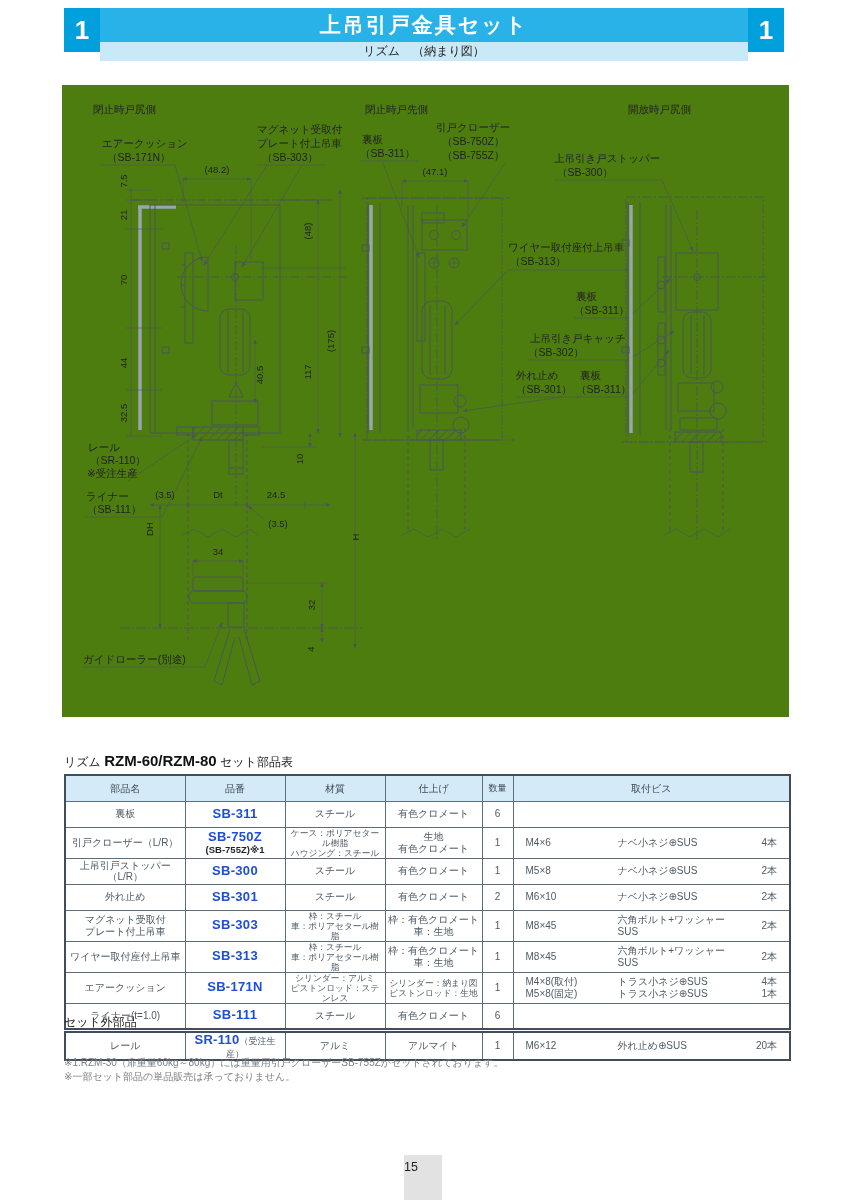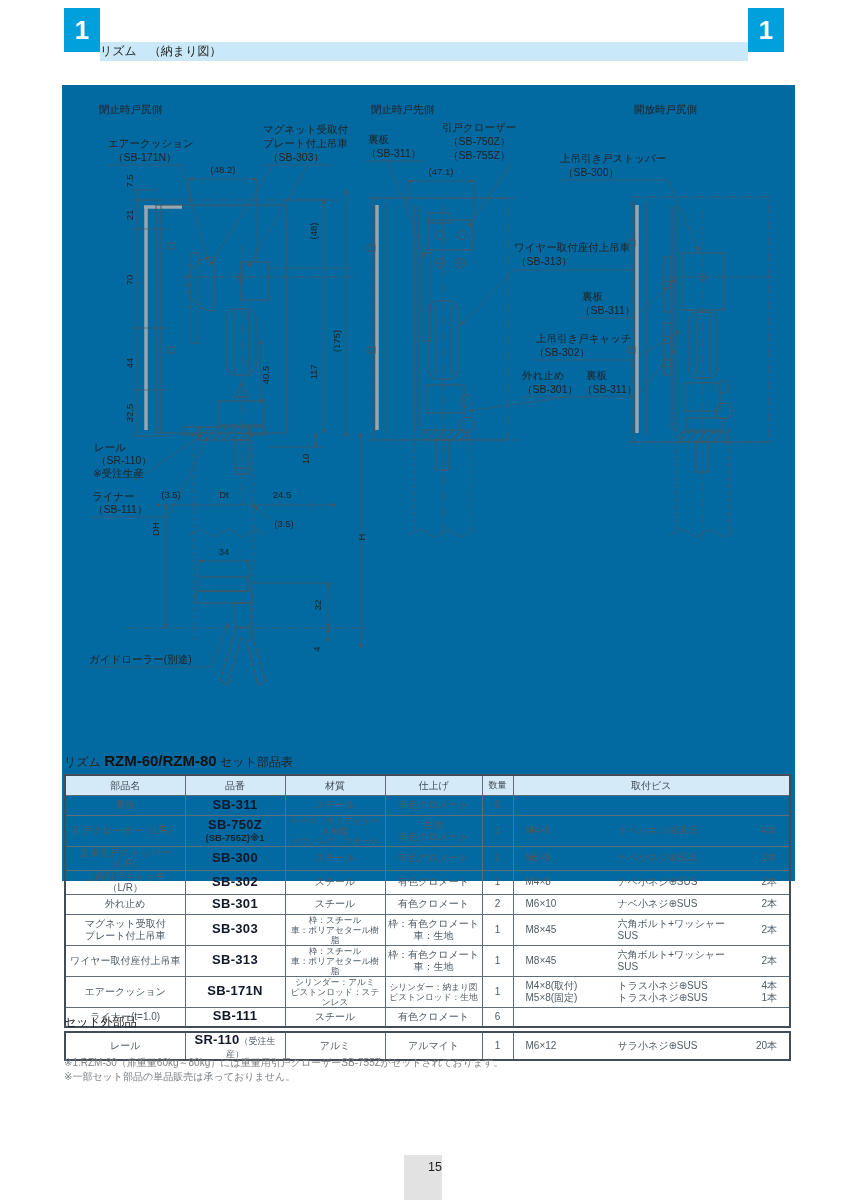--- a/index.html
+++ b/index.html
@@ -5,62 +5,63 @@
   html,body{margin:0;padding:0;background:#ffffff;}
   body{font-family:"Liberation Sans","DejaVu Sans",sans-serif;}
   #page{position:relative;width:848px;height:1200px;background:#ffffff;overflow:hidden;}
 
   
   .hdr-sq{position:absolute;top:8px;width:36px;height:44px;background:#00a0dd;color:#fff;
           font-size:26px;font-weight:bold;text-align:center;line-height:44px;}
   .hdr-bar{position:absolute;left:100px;top:8px;width:648px;height:34px;background:#29b2e8;
            color:#fff;font-size:21px;font-weight:bold;text-align:center;line-height:34px;letter-spacing:2px;}
   .hdr-sub{position:absolute;left:100px;top:42px;width:648px;height:19px;background:#c9e8f8;
-           color:#222;font-size:12px;line-height:19px;font-family:Liberation Serif, serif;}
+           color:#222;font-size:12px;text-align:center;line-height:19px;font-family:Liberation Serif, serif;}
 
   
-  .panel{position:absolute;left:62px;top:85px;width:727px;height:796px;background:#0369a1;padding-left:6px;}
+  .panel{position:absolute;left:62px;top:85px;width:727px;height:632px;background:#4d7c0f;}
   svg{font-family:"Liberation Sans","DejaVu Sans",sans-serif;}
   .ln{stroke:#4a545c;stroke-width:0.9;fill:none;}
   .lnt{stroke:#4a545c;stroke-width:0.6;fill:none;}
   .cl{stroke:#4a545c;stroke-width:0.7;fill:none;stroke-dasharray:10 2 2 2;}
   .dsh{stroke:#4a545c;stroke-width:0.9;fill:none;stroke-dasharray:4 3;}
   .gray{stroke:#98a6b0;stroke-width:3.5;fill:none;}
   .txt{font-size:10.5px;fill:#222;}
   .dim{font-size:9.5px;fill:#222;}
   .dimm{font-size:9.5px;fill:#222;text-anchor:middle;}
 
   
   .tbl-title{position:absolute;left:64px;top:752px;font-size:12px;color:#222;}
   .tbl-title b{font-size:15px;font-weight:bold;color:#111;text-align:center;}
   table.ptable{position:absolute;left:64px;border-collapse:collapse;table-layout:fixed;width:725px;
                font-size:10px;color:#4d5a64;border:2px solid #414e59;}
   .ptable td,.ptable th{border:1px solid #5d6d79;padding:0 2px;text-align:center;overflow:hidden;line-height:1.15;}
   .ptable th{background:#d5eaf8;font-weight:normal;height:17px;color:#3e4a54;}
-  tr.s{height:20px;} tr.d{height:25px;}
-  .code{font-size:13px;font-weight:bold;color:#0f172a;letter-spacing:0.3px;}
+  tr.s{height:26px;} tr.d{height:25px;}
+  .code{font-size:13px;font-weight:bold;color:#1d4ed8;letter-spacing:0.3px;}
   .codesub{font-size:9.5px;font-weight:bold;color:#1d242a;}
   .m2{font-size:8.7px;}
   .screwcell{padding:0;}
   .screwline{display:flex;align-items:center;}
   .ssize{width:92px;padding-left:10px;text-align:left;}
   .stype{flex:1;text-align:left;}
   .sqty{width:44px;text-align:right;padding-right:10px;}
   .sec-label{position:absolute;left:64px;top:1014px;font-size:12px;color:#222;}
   .note{position:absolute;left:64px;font-size:10px;color:#7a7f84;}
 
   .pagebox{position:absolute;left:404px;top:1155px;width:38px;height:45px;background:#e2e2e2;
-           text-align:right;font-size:12.5px;color:#222;padding-top:5px;box-sizing:border-box;}
+           text-align:left;font-size:12.5px;color:#222;padding-top:5px;box-sizing:border-box;}
 </style>
 </head>
 <body>
 
 <div id="page">
 
   <div class="hdr-sq" style="left:64px">1</div>
+  <div class="hdr-bar">上吊引戸金具セット</div>
   <div class="hdr-sub">リズム　（納まり図）</div>
   <div class="hdr-sq" style="left:748px">1</div>
 
   <div class="panel">
   <svg width="727" height="653" viewBox="0 0 727 653">
     <defs>
       <marker id="arr" viewBox="0 0 10 10" refX="9" refY="5" markerWidth="8" markerHeight="8" orient="auto-start-reverse">
         <path d="M0,1L10,5L0,9z" fill="#4a545c"></path>
       </marker>
       <pattern id="hatch" width="6" height="6" patternUnits="userSpaceOnUse" patternTransform="rotate(45)">
@@ -375,34 +376,20 @@
       <td><span>1</span></td>
       <td class="screwcell">
             <div class="screwline">
         <span class="ssize">M5×8</span>
         <span class="stype">ナベ小ネジ⊕SUS</span>
         <span class="sqty">2本</span>
             </div>
           </td>
     </tr>
     <tr class="s">
-      <td><span>上吊引戸キャッチ（L/R）</span></td>
-      <td class="code"><span>SB-302</span></td>
-      <td><span>スチール</span></td>
-      <td><span>有色クロメート</span></td>
-      <td><span>1</span></td>
-      <td class="screwcell">
-            <div class="screwline">
-        <span class="ssize">M4×8</span>
-        <span class="stype">ナベ小ネジ⊕SUS</span>
-        <span class="sqty">2本</span>
-            </div>
-          </td>
-    </tr>
-    <tr class="s">
       <td><span>外れ止め</span></td>
       <td class="code"><span>SB-301</span></td>
       <td><span>スチール</span></td>
       <td><span>有色クロメート</span></td>
       <td><span>2</span></td>
       <td class="screwcell">
             <div class="screwline">
         <span class="ssize">M6×10</span>
         <span class="stype">ナベ小ネジ⊕SUS</span>
         <span class="sqty">2本</span>
@@ -501,21 +488,21 @@
     <tbody>
         <tr class="s">
       <td><span>レール</span></td>
       <td><span class="code">SR-110</span><span style="font-size:9px">（受注生産）</span></td>
       <td><span>アルミ</span></td>
       <td><span>アルマイト</span></td>
       <td><span>1</span></td>
       <td class="screwcell">
             <div class="screwline">
         <span class="ssize">M6×12</span>
-        <span class="stype">サラ小ネジ⊕SUS</span>
+        <span class="stype">外れ止め⊕SUS</span>
         <span class="sqty">20本</span>
             </div>
           </td>
     </tr>
   </tbody>
     </table>
 
   <div class="note" style="top:1056px">※1.RZM‐30（扉重量60kg～80kg）には重量用引戸クローザーSB‐755Zがセットされております。</div>
   <div class="note" style="top:1070px">※一部セット部品の単品販売は承っておりません。</div>
 

